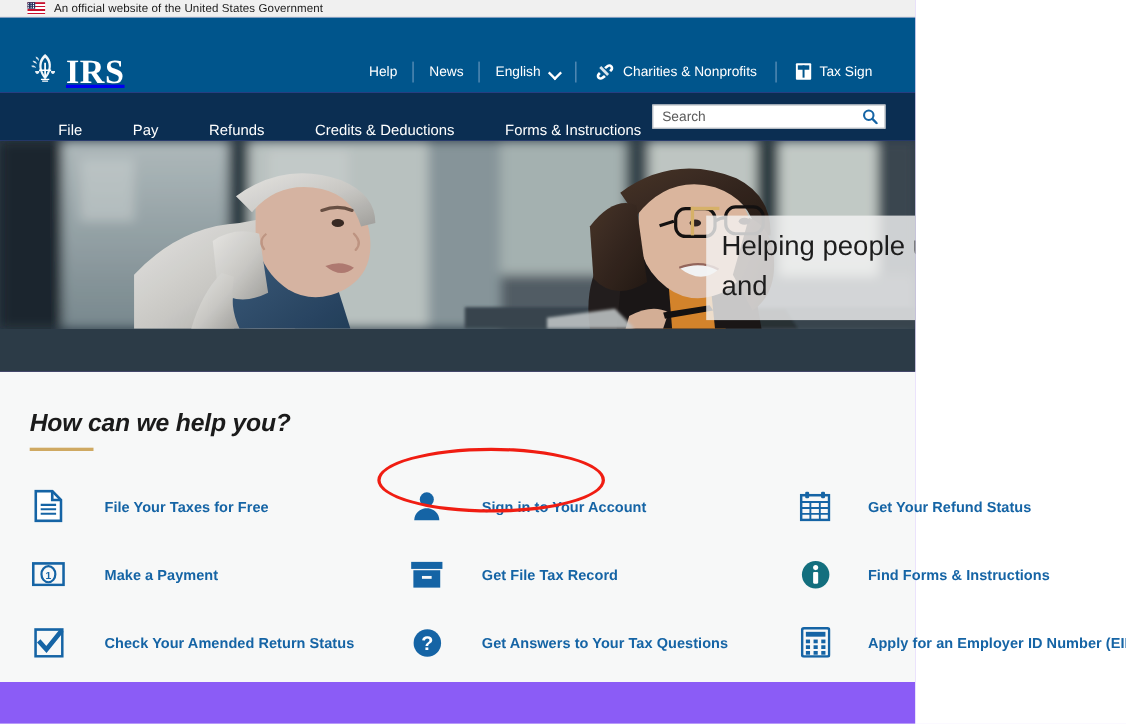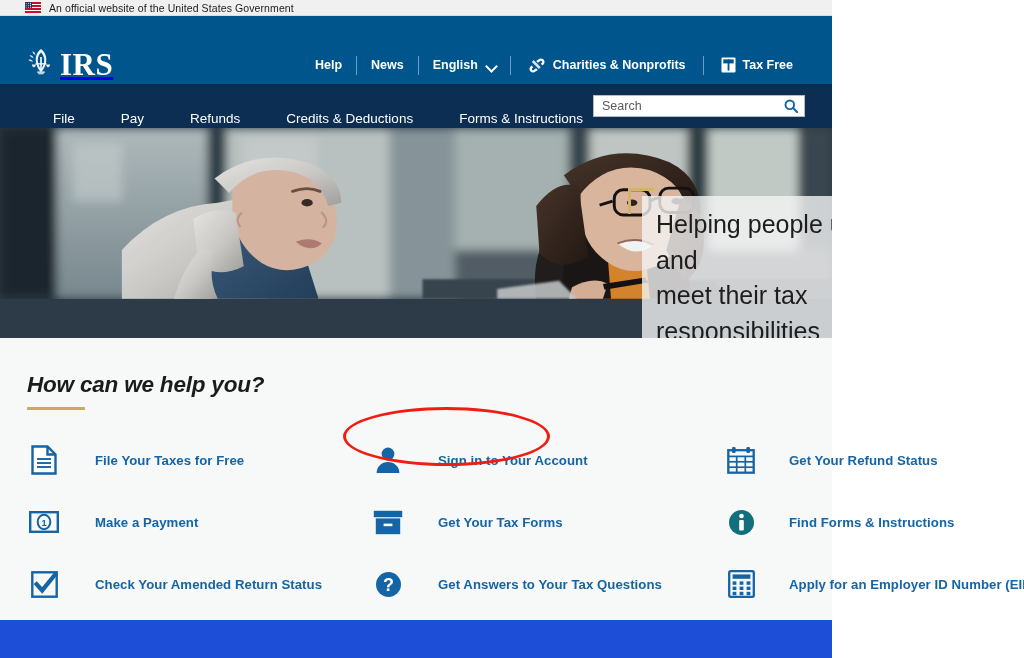--- a/index.html
+++ b/index.html
@@ -2,21 +2,21 @@
 <html><head>
 <meta charset="utf-8">
 <style>
   * { box-sizing: border-box; margin: 0; padding: 0; }
   html, body {
     width: 1024px; height: 658px;
     background: #ffffff;
     font-family: "Liberation Sans", sans-serif;
     overflow: hidden;
   }
-  .page { width: 832px; height: 658px; position: relative; background: #1d4ed8; }
+  .page { width: 832px; height: 658px; position: relative; background: #8b5cf6; }
 
   
   .gov-banner {
     height: 16px; background: #f0f0f0; border-bottom: 1px solid #dcdcdc;
     display: flex; align-items: center; padding-left: 25px; gap: 8px;
   }
   .flag-icon { width: 16px; height: 11px; position: relative; flex: none; display:block; }
   .flag-icon .stripes { position:absolute; inset:0; background:
       repeating-linear-gradient(to bottom, #c8102e 0 1.57px, #ffffff 1.57px 3.14px); }
   .flag-icon .canton { position:absolute; left:0; top:0; width:7px; height:6px; background:#2a3560; }
@@ -27,21 +27,21 @@
   
   .header { height: 68px; background: #00558c; position: relative; }
   .logo-wrap { position: absolute; left: 24px; top: 30px; display: flex; align-items: center; gap: 2px; }
   .logo-emblem { width: 34px; height: 36px; flex: none; }
   .logo-text {
     font-family: "Liberation Serif", serif; font-size: 31px; color: #fff;
     letter-spacing: .5px; line-height: 1; font-weight: 700;
   }
   .util-nav {
     position: absolute; right: 22px; top: 49px; transform: translateY(-50%);
-    display: flex; align-items: center; height: 22px; font-weight: bold;
+    display: flex; align-items: center; height: 22px;
   }
   .util-item {
     color: #ffffff; font-size: 12.5px; text-decoration: none;
     display: flex; align-items: center; gap: 7px; white-space: nowrap;
   }
   .util-pad-sm { padding: 0 14px; }
   .util-pad-lg { padding: 0 17px; }
   .util-divider { width: 1px; height: 19px; background: #6f9cc0; flex: none; }
   .caret { display:inline-block; width:9px; height:9px; position:relative; margin-left:2px;}
   .caret::after{ content:""; position:absolute; left:0; top:1px; width:7px; height:7px;
@@ -161,21 +161,21 @@
         </svg>
         <span>Charities &amp; Nonprofits</span>
       </a>
       <span class="util-divider"></span>
       <a class="util-item util-pad-lg" href="#">
         <svg width="15" height="16" viewBox="0 0 15 16">
           <rect x="0.5" y="0.5" width="14" height="15" rx="1" fill="#fff"></rect>
           <rect x="2.3" y="2.4" width="10.4" height="4" fill="#00558c"></rect>
           <rect x="6.6" y="2.4" width="1.8" height="11.2" fill="#00558c"></rect>
         </svg>
-        <span>Tax Free</span>
+        <span>Tax Sign</span>
       </a>
     </div>
   </div>
 
   <div class="primary-nav">
     <div class="nav-links">
       <a class="nav-link" href="#">File</a>
       <a class="nav-link" href="#">Pay</a>
       <a class="nav-link" href="#">Refunds</a>
       <a class="nav-link" href="#">Credits &amp; Deductions</a>
@@ -286,21 +286,20 @@
         <path d="M612 198 l76 -10 22 22 -98 0z" fill="#cfd4d3" opacity=".85"></path>
       </g>
       <rect x="0" y="0" width="1024" height="210" fill="#10212e" opacity="0.06"></rect>
     </svg>
 
     <div class="hero-caption-wrap">
       <span class="bracket tl"></span>
       <span class="bracket br"></span>
       <div class="hero-caption">
         <p>Helping people understand and</p>
-        <p>meet their tax responsibilities</p>
       </div>
     </div>
   </div>
 
   <div class="help-section">
     <div class="help-title-wrap">
       <h2 class="help-title">How can we help you?</h2>
       <div class="help-rule"></div>
     </div>
 
@@ -361,21 +360,21 @@
       </a>
 
       <a class="help-link c1 off-1" href="#">
         <span class="ico">
           <svg width="30" height="25" viewBox="0 0 30 25">
             <rect x="0.8" y="0.8" width="28.4" height="6.4" fill="#1564a5"></rect>
             <rect x="2.8" y="8.4" width="24.4" height="15.8" fill="#1564a5"></rect>
             <rect x="10.6" y="13.6" width="8.8" height="2.6" fill="#f7f8f8"></rect>
           </svg>
         </span>
-        <span class="lbl">Get Your Tax Forms</span>
+        <span class="lbl">Get File Tax Record</span>
       </a>
 
       <a class="help-link c2 off-2" href="#">
         <span class="ico">
           <svg width="27" height="27" viewBox="0 0 27 27">
             <circle cx="13.5" cy="13.5" r="12.5" fill="#136f7e"></circle>
             <circle cx="13.5" cy="7" r="2.3" fill="#fff"></circle>
             <rect x="11.2" y="11" width="4.6" height="10.6" rx="1" fill="#fff"></rect>
           </svg>
         </span>

